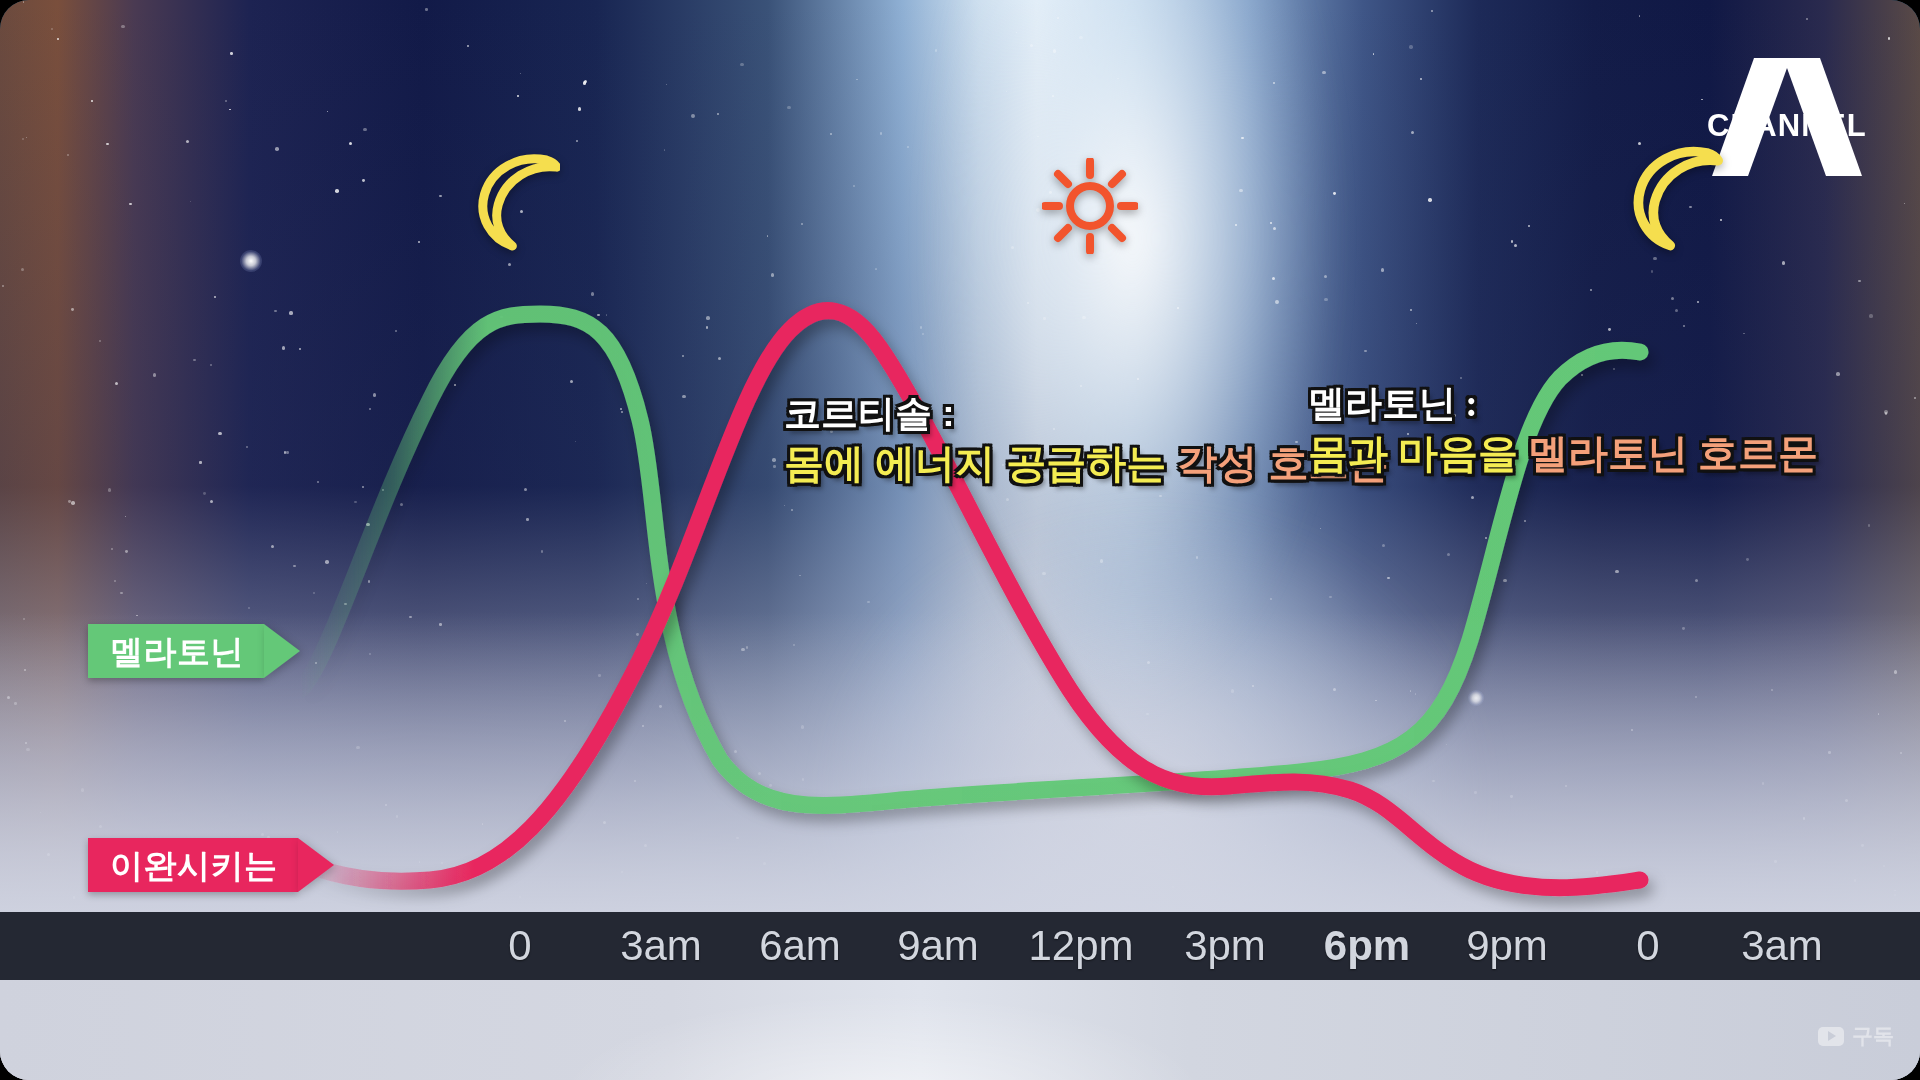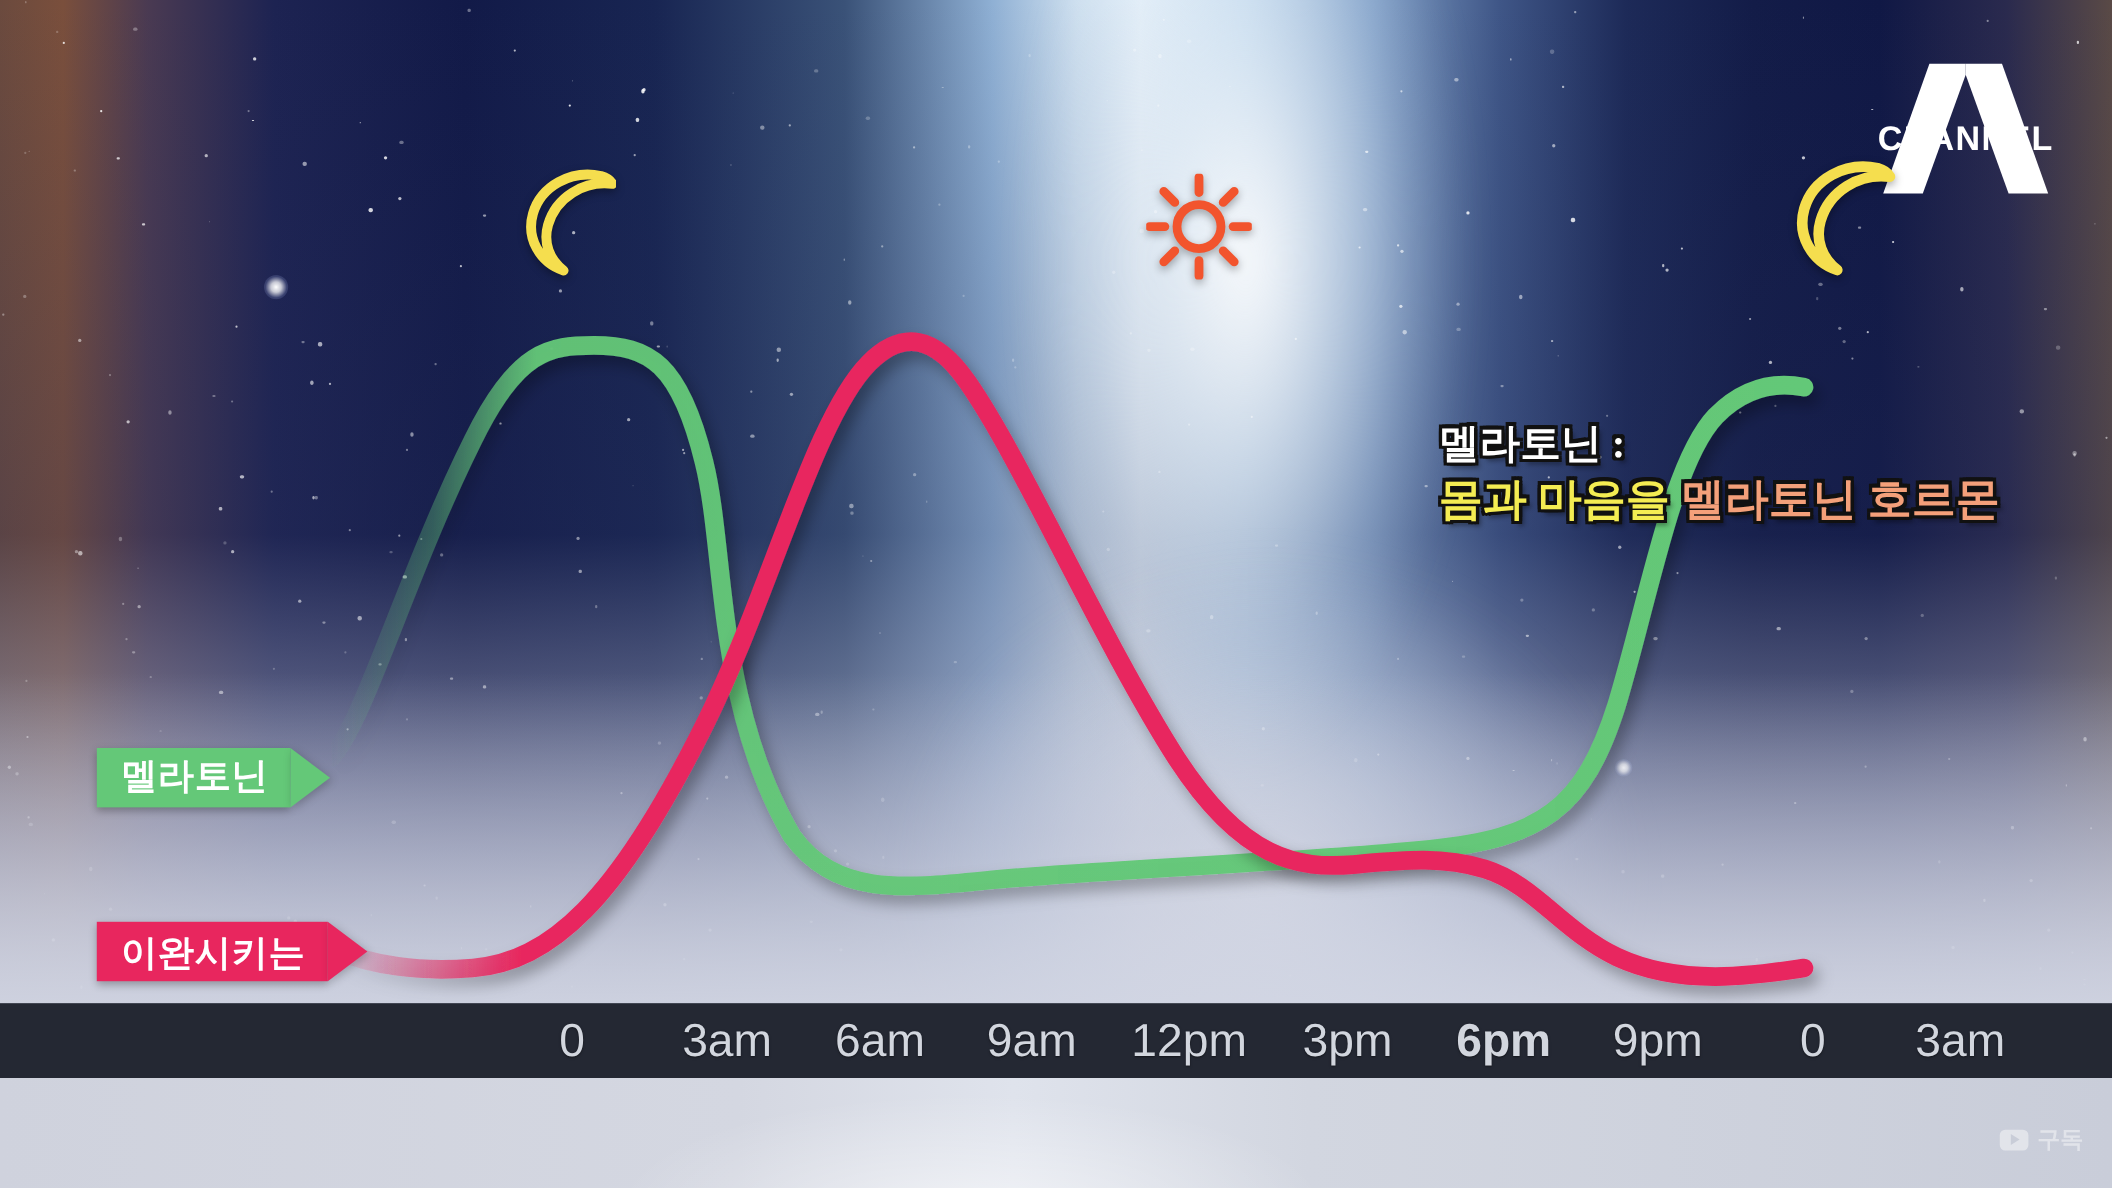--- a/index.html
+++ b/index.html
@@ -4,20 +4,21 @@
 <title>Circadian Hormone Chart</title>
 <style>
   html,body{margin:0;padding:0;background:#000;}
   body{font-family:"Liberation Sans",sans-serif;}
 
   #stage{
     position:relative;
     width:1920px;height:1080px;
     overflow:hidden;
     background:#0c4a6e;
+    border-radius:29px;
   }
 
   
   .sky-base{
     position:absolute;inset:0;
     background:
       linear-gradient(to bottom,
         rgba(8,14,52,0.0) 0%,
         rgba(40,48,92,0.25) 45%,
         rgba(170,175,198,0.75) 72%,
@@ -110,21 +111,21 @@
     color:#fff;font-weight:700;font-size:33px;
     letter-spacing:0.5px;line-height:1;
     box-shadow:0 3px 7px rgba(0,0,0,0.28);
   }
   .legend .tip{
     width:0;height:0;
     border-top:27px solid transparent;
     border-bottom:27px solid transparent;
     filter:drop-shadow(2px 2px 4px rgba(0,0,0,0.22));
   }
-  .legend-melatonin{left:88px;top:680px;font-family:Liberation Mono, monospace;}
+  .legend-melatonin{left:88px;top:624px;}
   .legend-melatonin .tag{background:#64c878;}
   .legend-melatonin .tip{border-left:36px solid #64c878;}
   .legend-cortisol{left:88px;top:838px;}
   .legend-cortisol .tag{background:#e8265e;}
   .legend-cortisol .tip{border-left:36px solid #e8265e;}
 
   
   .callout{position:absolute;line-height:1.18;white-space:nowrap;}
   .callout .ln{display:block;font-weight:700;}
   .callout .l1{font-size:37px;color:#ffffff;
@@ -597,20 +598,27 @@
   <div class="legend legend-melatonin">
     <div class="tag">멜라토닌</div>
     <div class="tip"></div>
   </div>
 
   <div class="legend legend-cortisol">
     <div class="tag">이완시키는</div>
     <div class="tip"></div>
   </div>
 
+  <div class="callout callout-cortisol">
+    <span class="ln l1">코르티솔 :</span>
+    <span class="ln l2">
+      <span class="kw-yellow">몸에 에너지 공급하는</span>
+      <span class="kw-orange">각성 호르몬</span>
+    </span>
+  </div>
 
   <div class="callout callout-melatonin">
     <span class="ln l1">멜라토닌 :</span>
     <span class="ln l2">
       <span class="kw-yellow">몸과 마음을</span>
       <span class="kw-orange">멜라토닌 호르몬</span>
     </span>
   </div>
 
   <div class="axis-bar" id="axis-bar">

